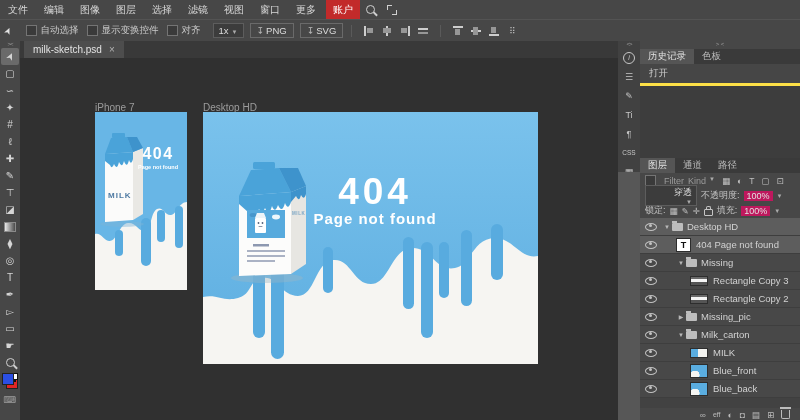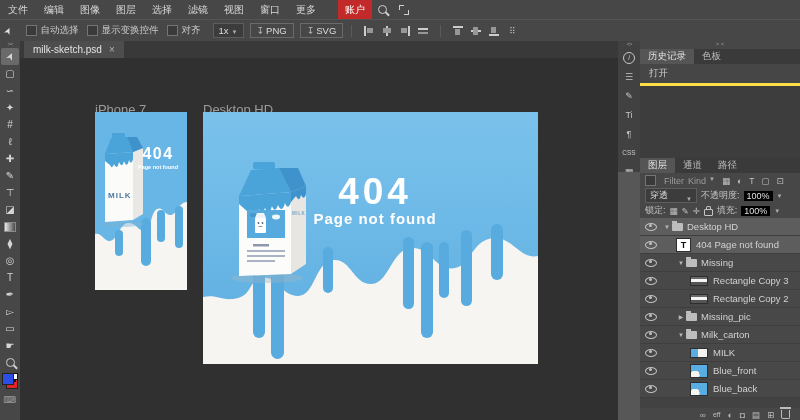--- a/index.html
+++ b/index.html
@@ -3,21 +3,21 @@
 <meta charset="utf-8">
 <style>
   html,body{margin:0;padding:0;background:#222;}
   #app{position:relative;width:800px;height:420px;background:#303030;overflow:hidden;
        font-family:"Liberation Sans","DejaVu Sans",sans-serif;color:#cfcfcf;padding-left:36px;
        -webkit-font-smoothing:antialiased;}
   
   .menubar{position:absolute;top:0;left:0;width:800px;height:19px;background:#474747;
            display:flex;align-items:center;font-size:10px;color:#d8d8d8;z-index:9;}
   .mi{padding:0 8px;line-height:19px;cursor:default;}
-  .mi-account{background:#c22a2a;color:#fff;padding:0 7px;line-height:19px;margin-left:14px;}
+  .mi-account{background:#c22a2a;color:#fff;padding:0 7px;line-height:19px;margin-left:2px;}
   .mb-ic{margin:0 6px;display:inline-flex;align-items:center;}
   .menubar .right{margin-left:auto;display:flex;align-items:center;gap:4px;padding-right:26px;}
   .menubar .right .mi{padding:0 6px;color:#c3c3c3;font-size:9.5px;}
   .soc{width:11px;height:11px;border-radius:50%;background:#cfcfcf;color:#474747;font-size:8px;
        font-weight:bold;text-align:center;line-height:11px;margin:0 2px;}
   
   .ico-mag{width:7px;height:7px;border:1.5px solid #d0d0d0;border-radius:50%;position:relative;display:inline-block;}
   .ico-mag::after{content:"";position:absolute;width:5px;height:1.5px;background:#d0d0d0;
        transform:rotate(45deg);right:-4px;bottom:-1px;}
   .ico-fs{width:10px;height:10px;position:relative;display:inline-block;}
@@ -60,21 +60,21 @@
          box-shadow:-2px 2px 0 #111;}
   .tb-kbd{margin-top:6px;font-size:9px;color:#9f9f9f;}
   
   .tabbar{position:absolute;top:40px;left:20px;width:598px;height:18px;background:#393939;
        display:flex;align-items:flex-end;z-index:6;}
   .doc-tab{height:18px;background:#4d4d4d;color:#e2e2e2;font-size:10px;display:flex;
        align-items:center;padding:0 9px;margin-left:4px;gap:7px;}
   .doc-tab .x{color:#b0b0b0;font-size:10px;}
   
   .canvas{position:absolute;top:58px;left:20px;width:598px;height:362px;background:#303030;overflow:hidden;}
-  .ab-label{position:absolute;font-size:13px;color:#9b9b9b;}
+  .ab-label{position:absolute;font-size:10px;color:#9b9b9b;}
   .artboard{position:absolute;overflow:hidden;}
   .artboard svg{display:block;}
   
   .rail{position:absolute;top:40px;left:618px;width:22px;height:380px;background:#414141;z-index:7;}
   .rail-lower{position:absolute;top:132px;left:0;width:22px;height:248px;background:#575757;}
   .rail .tb-toggle{width:100%;text-align:center;}
   .rlic{width:22px;height:19px;display:flex;align-items:center;justify-content:center;
         font-size:9px;color:#cquiet;} 
   .rail .rlic{color:#c7c7c7;}
   .rlic.tiny{font-size:6.5px;letter-spacing:0;}
@@ -86,22 +86,22 @@
   .ptabs{height:15px;background:#3a3a3a;display:flex;align-items:flex-end;font-size:9.5px;color:#bdbdbd;}
   .ptab{padding:1px 8px 2px;line-height:12px;}
   .ptab.on{background:#555555;color:#e3e3e3;}
   .hist-body{height:94px;background:#3d3d3d;font-size:9.5px;color:#cfcfcf;overflow:hidden;}
   .hist-row{padding:3px 0 3px 9px;background:#464646;border-bottom:3px solid #fde047;}
   .lay-head{background:#474747;font-size:9px;color:#c5c5c5;}
   .lrowh{height:15px;display:flex;align-items:center;padding:0 5px;gap:4px;}
   .kindsel{color:#9a9a9a;display:flex;gap:3px;}
   .fic{color:#c0c0c0;font-size:8.5px;margin-left:3px;}
   .blendsel{background:#3c3c3c;border:1px solid #5d5d5d;padding:0 4px;min-width:42px;display:flex;
-        justify-content:space-between;align-items:flex-end;color:#ddd;}
-  .valbox{background:#000000;padding:0 3px;color:#e0e0e0;}
+        justify-content:space-between;align-items:flex-end;color:#ddd;flex-direction:column;}
+  .valbox{background:#be185d;padding:0 3px;color:#e0e0e0;}
   .car{font-size:6px;color:#aaa;}
   .ico-lock{width:7px;height:5px;border:1px solid #c5c5c5;border-radius:1px;position:relative;
         display:inline-block;margin-top:3px;}
   .ico-lock::before{content:"";position:absolute;width:3px;height:3px;border:1px solid #c5c5c5;
         border-bottom:none;border-radius:2px 2px 0 0;top:-4px;left:1px;}
   
   .lrows{height:190px;overflow:hidden;background:#424242;}
   .lrow{height:18px;display:flex;align-items:center;background:#484848;border-bottom:1px solid #3e3e3e;
         font-size:9.5px;color:#d2d2d2;box-sizing:border-box;}
   .lrow.sel{background:#5d5d5d;}

